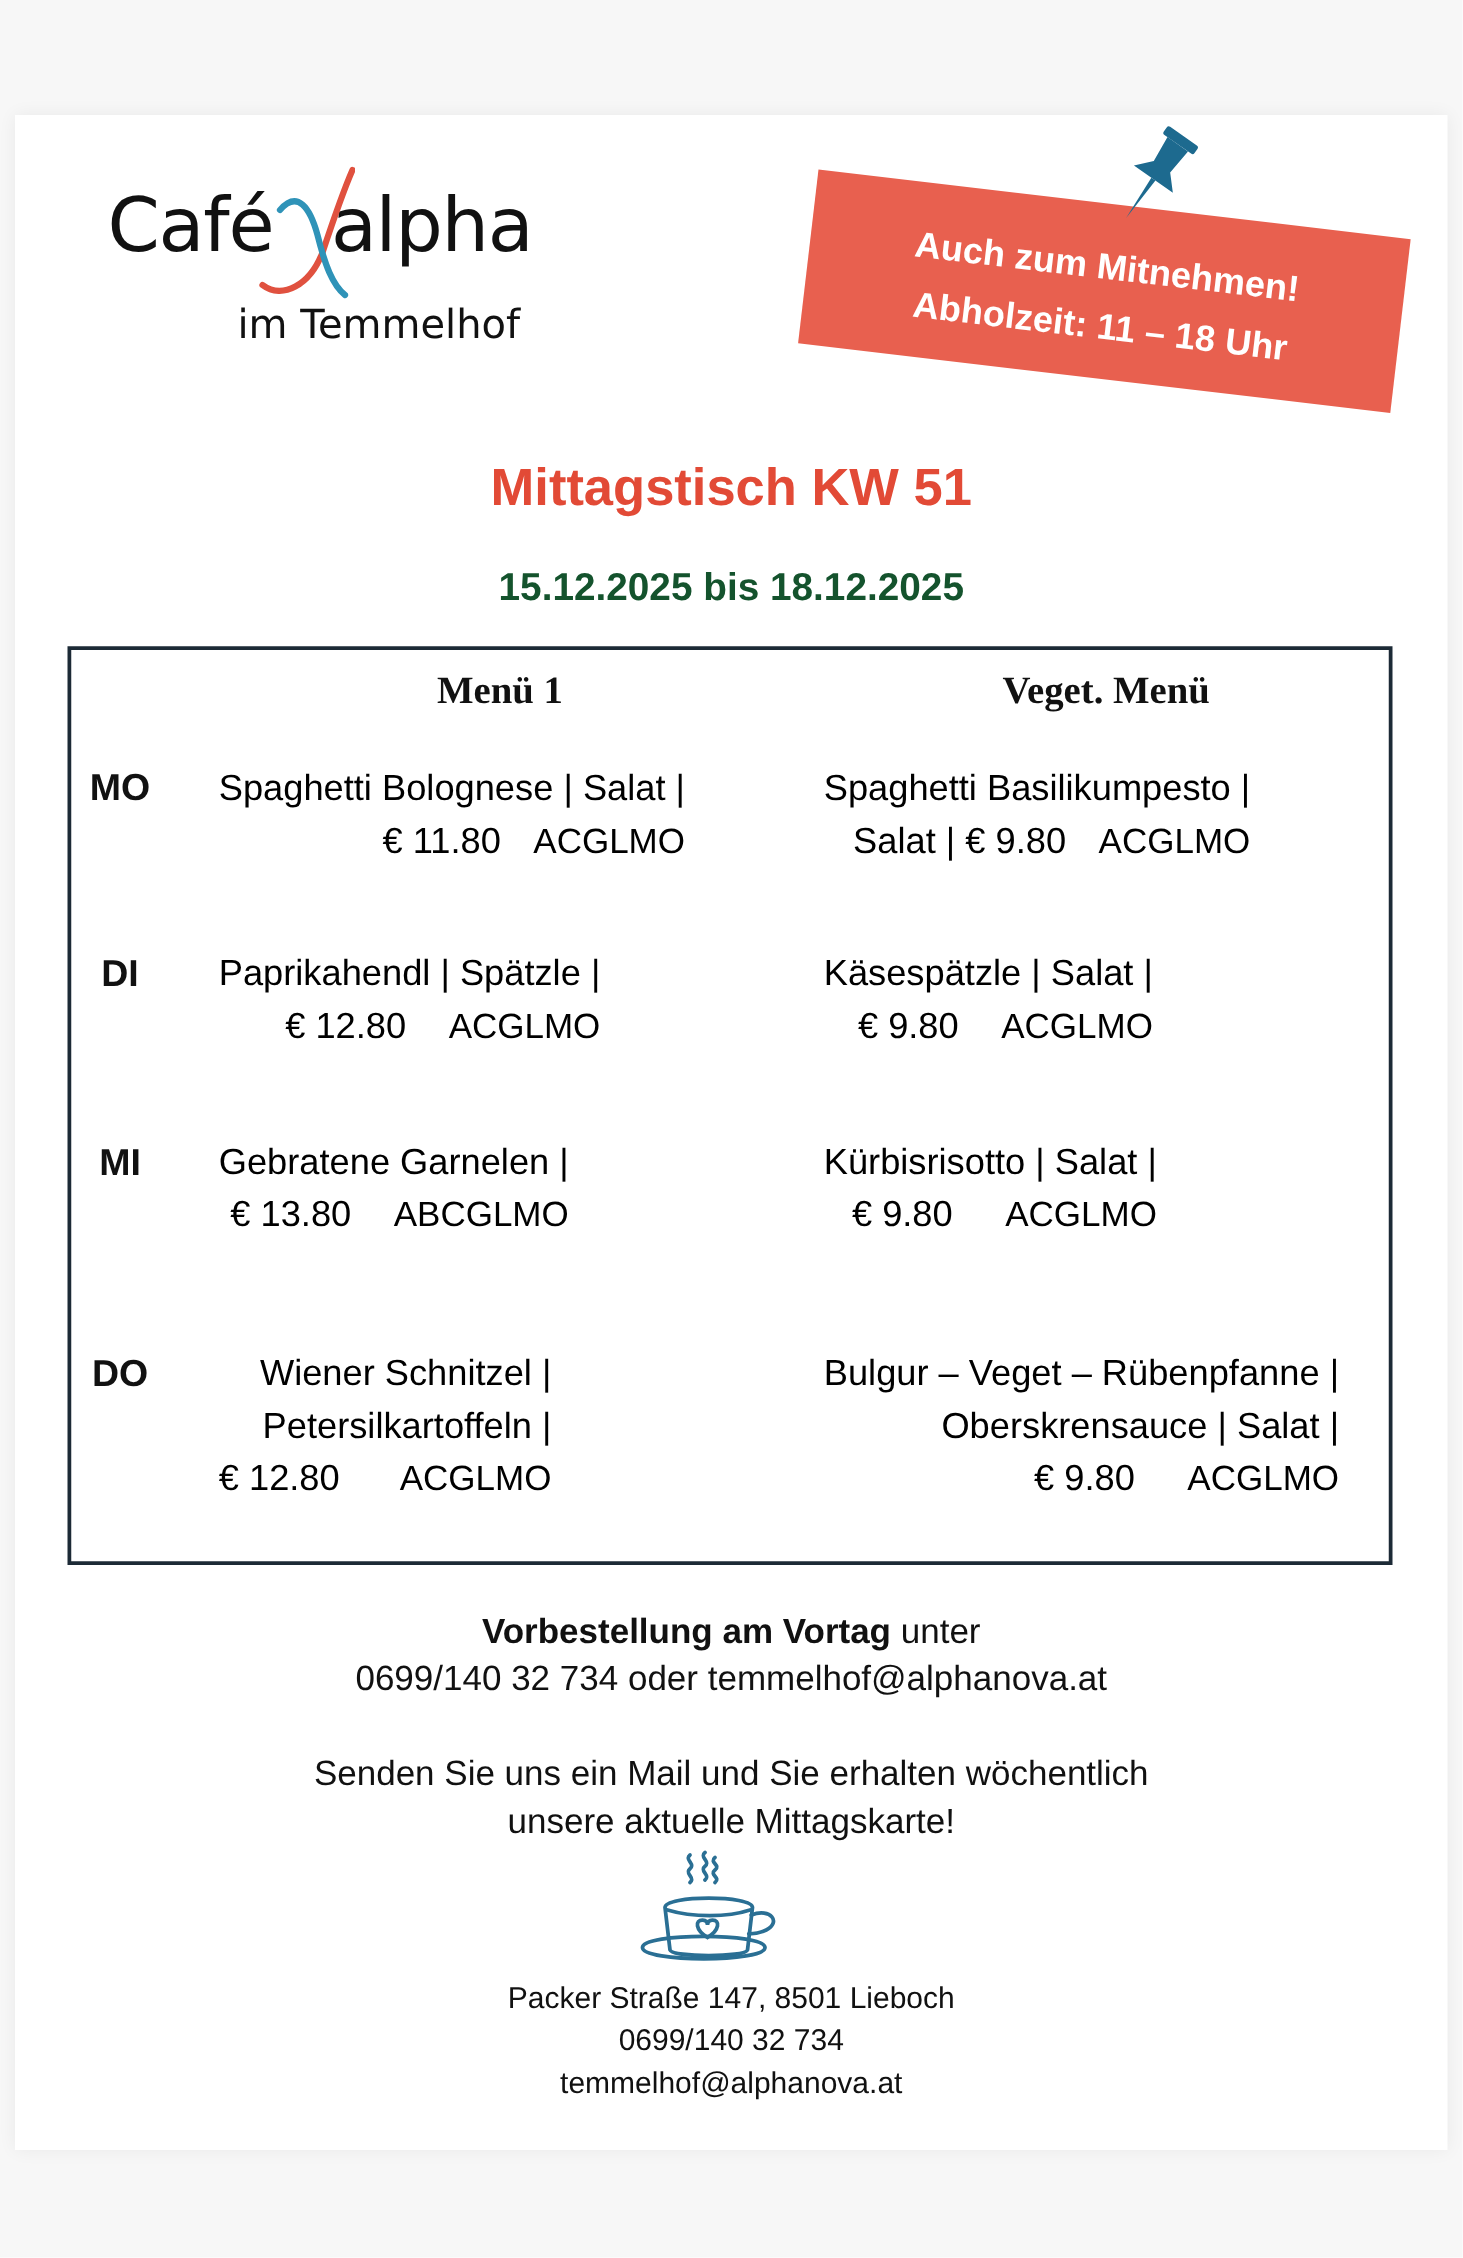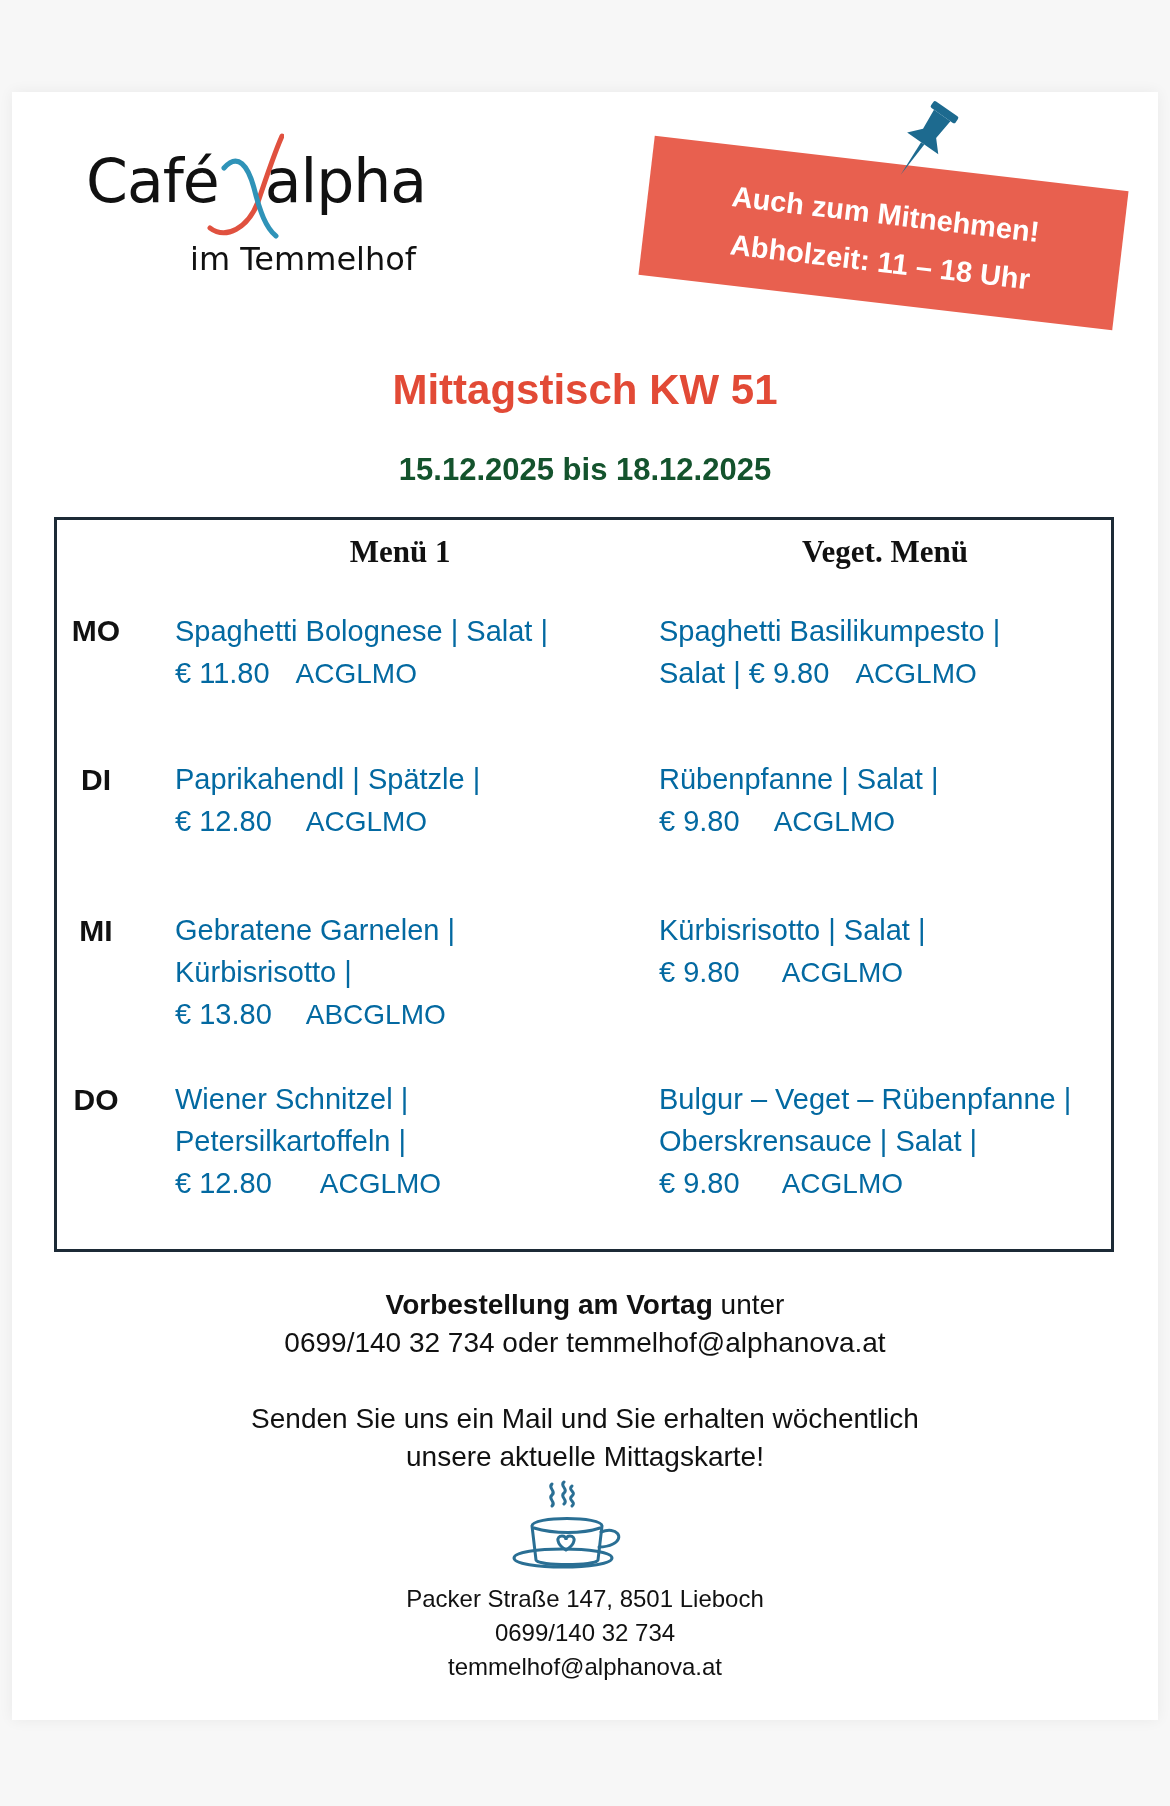--- a/index.html
+++ b/index.html
@@ -59,21 +59,21 @@
   .col-head {
     position:absolute; top:534px; font-size:31px; font-weight:bold; color:#111;
     text-align:center;
     font-family:Liberation Serif, serif;
   }
   .day {
     position:absolute; left:68px; width:56px; text-align:center;
     font-size:30px; font-weight:bold; color:#111;
   }
   .dish {
-    position:absolute; font-size:29px; line-height:42px; color:#0369a1;
+    position:absolute; font-size:29px; line-height:42px; color:#000000;text-align:right;
   }
   .price { display:inline-block; }
   .allergens { font-size:28px; display:inline-block; margin-left:26px; }
   
   .foot {
     position:absolute; left:0; width:100%; text-align:center; color:#111;
   }
   .foot1 { top:1286px; font-size:28px; line-height:38px; }
   .foot2 { top:1400px; font-size:28px; line-height:38px; }
   .cup { position:absolute; left:508px; top:1480px; width:118px; height:92px; }
@@ -123,28 +123,27 @@
   <div>Spaghetti Basilikumpesto |</div>
   <div><span>Salat | </span><span class="price">€ 9.80</span><span class="allergens">ACGLMO</span></div>
 </div>
 
 <div class="day" style="top:763px;">DI</div>
 <div class="dish" style="left:175px;top:758px;">
   <div>Paprikahendl | Spätzle |</div>
   <div><span class="price">€ 12.80</span><span class="allergens" style="margin-left:34px;">ACGLMO</span></div>
 </div>
 <div class="dish" style="left:659px;top:758px;">
-  <div>Rübenpfanne | Salat |</div>
+  <div>Käsespätzle | Salat |</div>
   <div><span class="price">€ 9.80</span><span class="allergens" style="margin-left:34px;">ACGLMO</span></div>
 </div>
 
 <div class="day" style="top:914px;">MI</div>
 <div class="dish" style="left:175px;top:909px;">
   <div>Gebratene Garnelen |</div>
-  <div>Kürbisrisotto |</div>
   <div><span class="price">€ 13.80</span><span class="allergens" style="margin-left:34px;">ABCGLMO</span></div>
 </div>
 <div class="dish" style="left:659px;top:909px;">
   <div>Kürbisrisotto | Salat |</div>
   <div><span class="price">€ 9.80</span><span class="allergens" style="margin-left:42px;">ACGLMO</span></div>
 </div>
 
 <div class="day" style="top:1083px;">DO</div>
 <div class="dish" style="left:175px;top:1078px;">
   <div>Wiener Schnitzel |</div>

